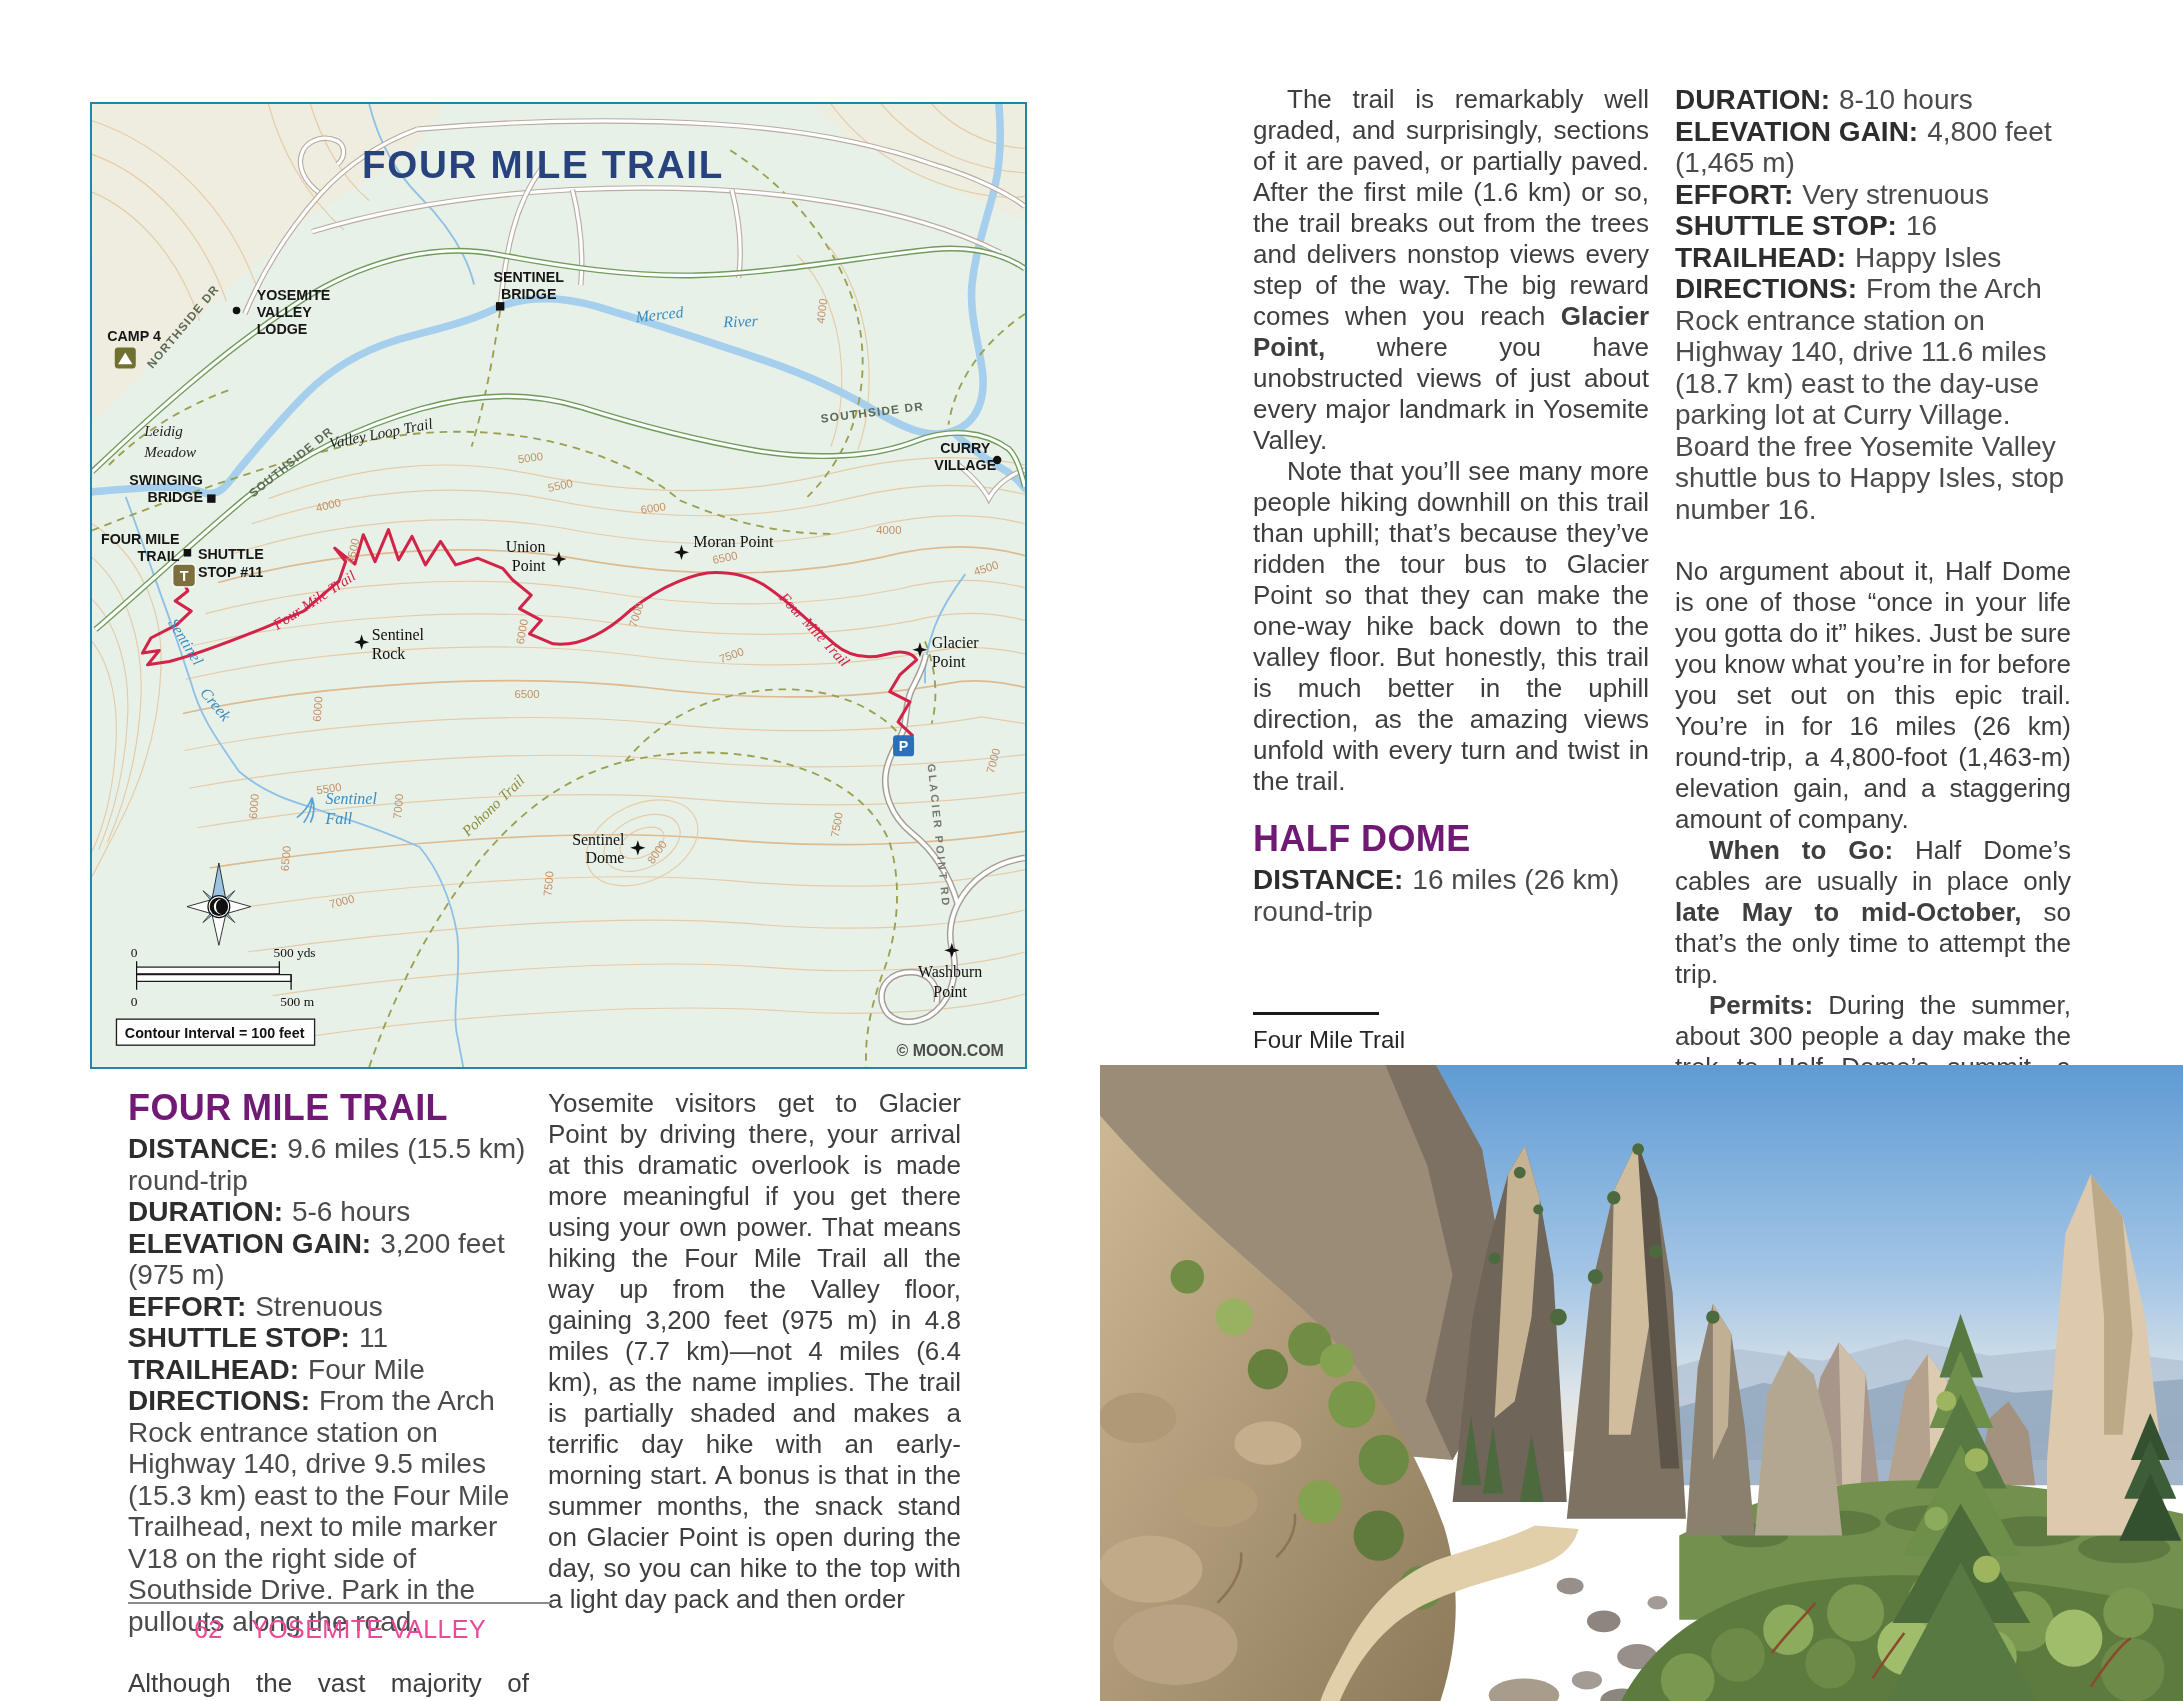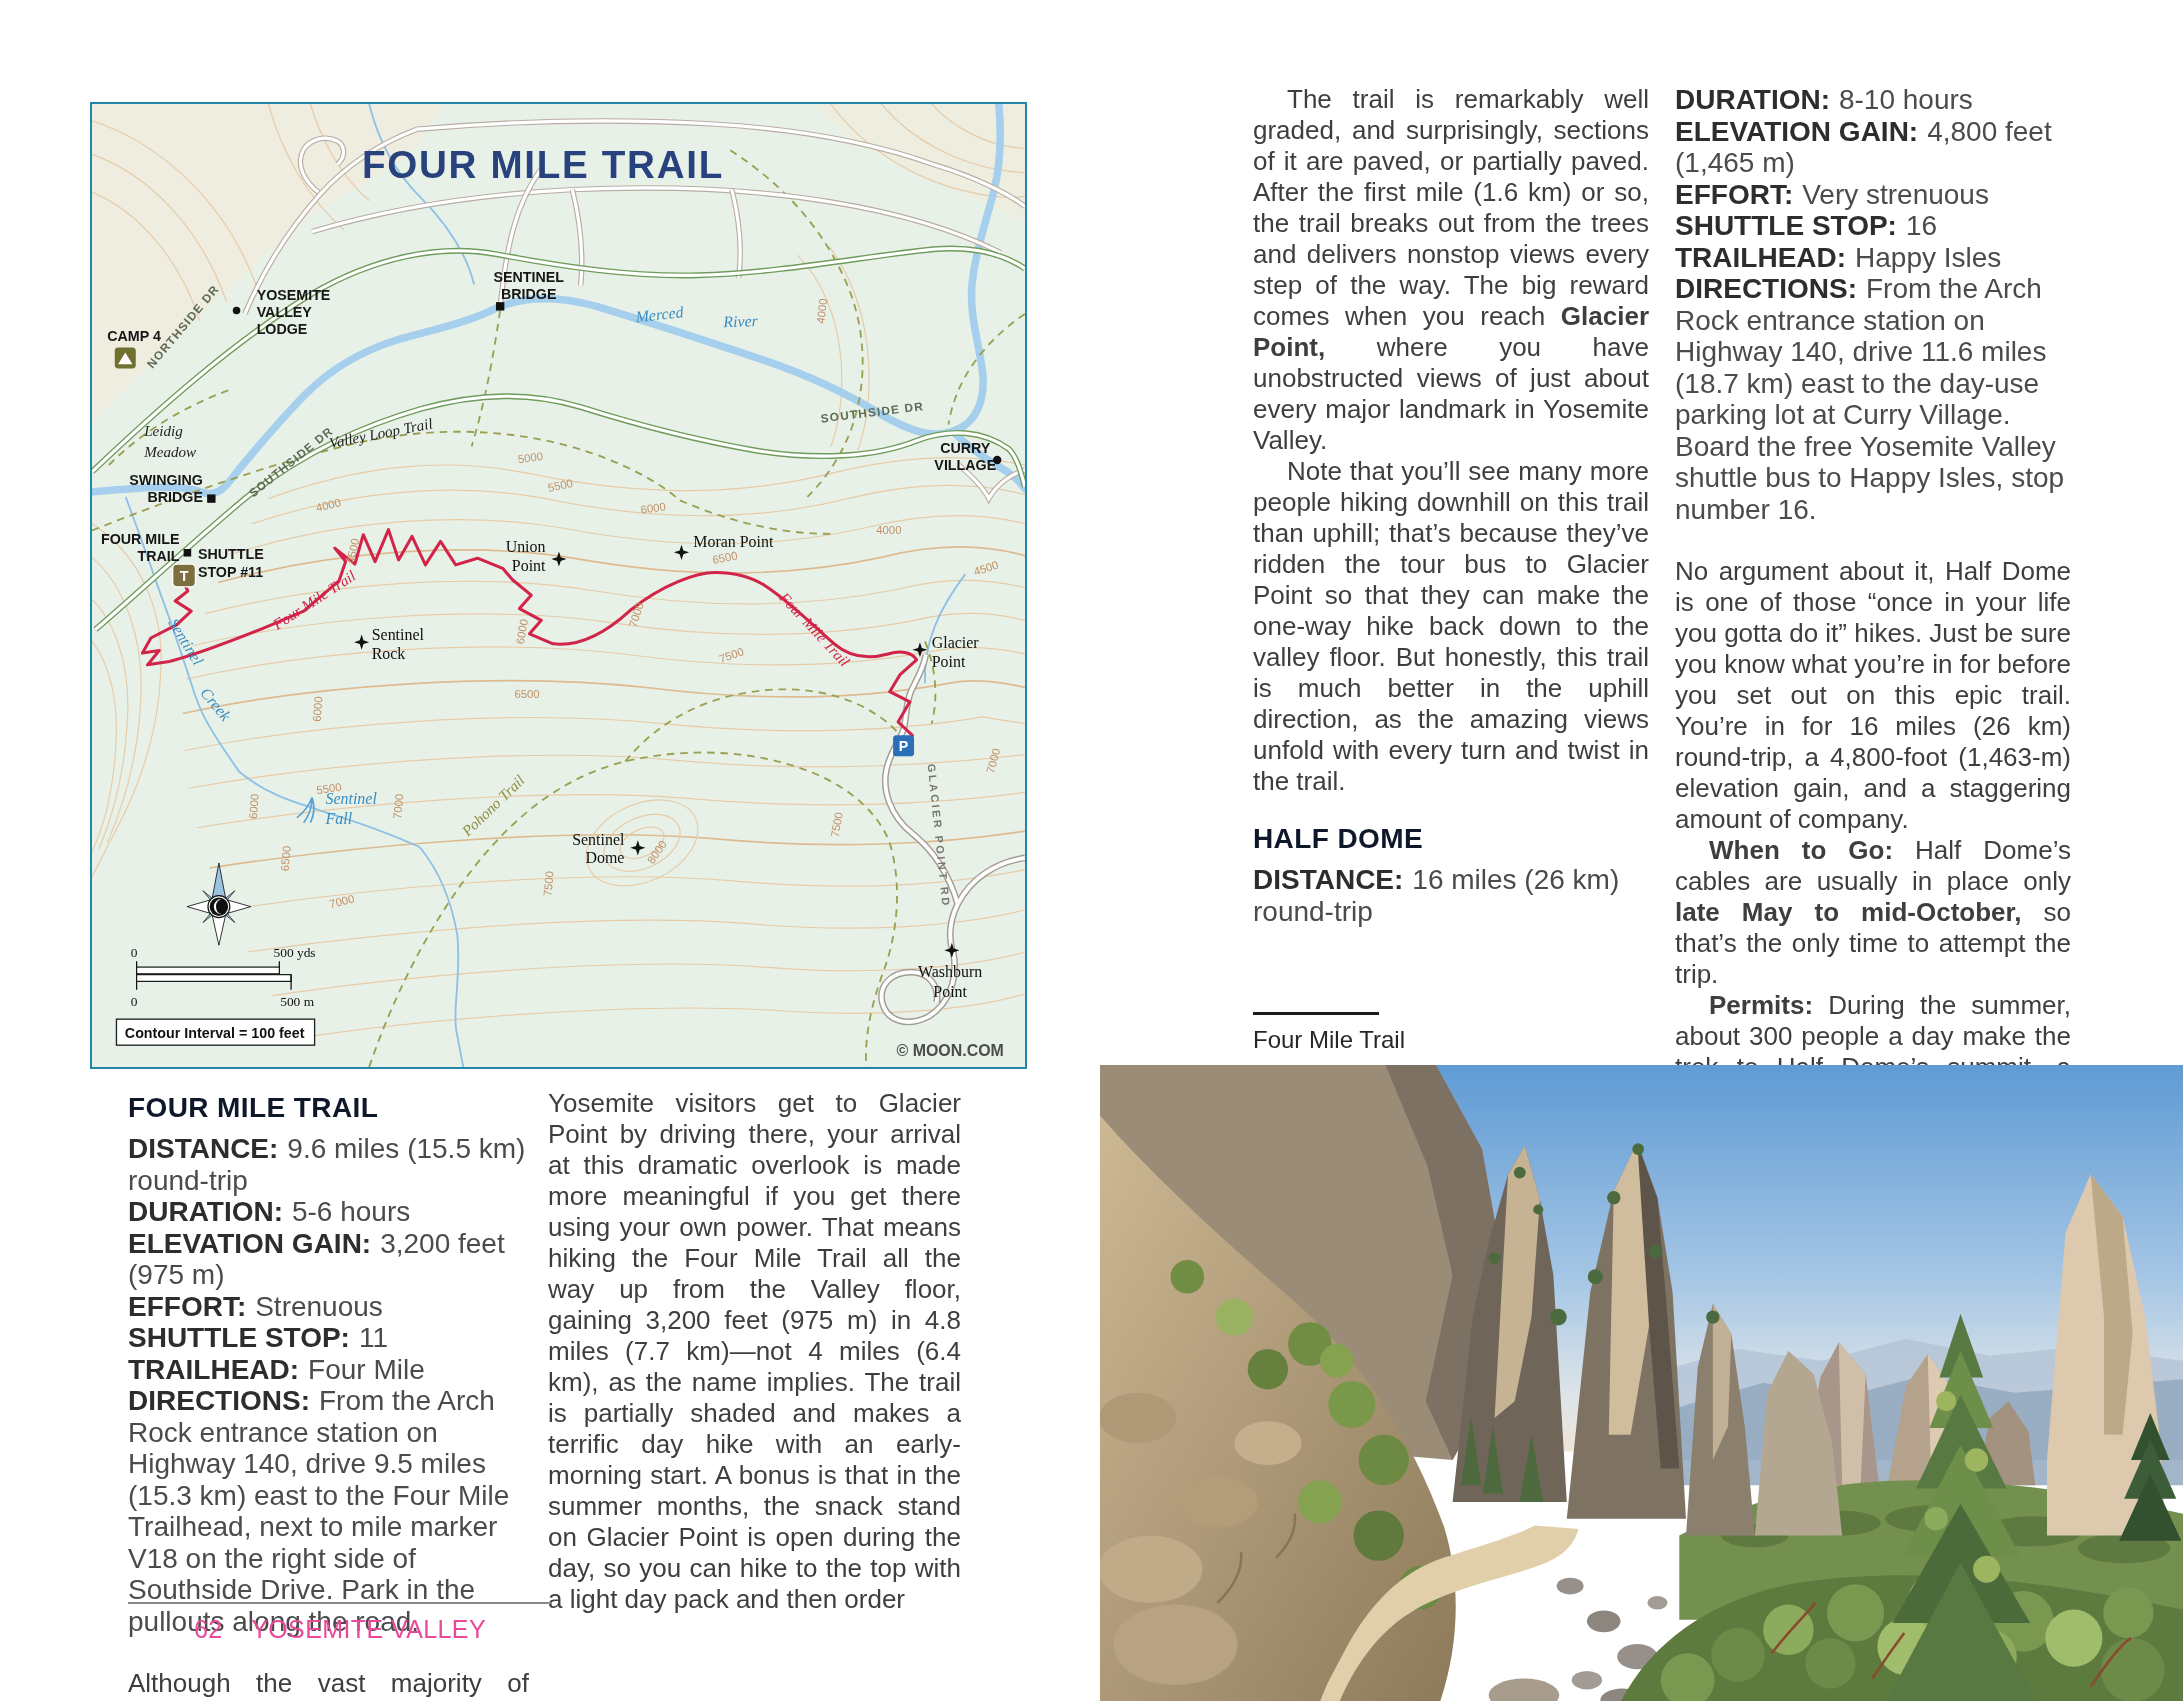--- a/index.html
+++ b/index.html
@@ -33,21 +33,21 @@
   .micn{font:700 17px "Liberation Sans",sans-serif;fill:#fff;}
   .mcopy{font:600 19px "Liberation Sans",sans-serif;fill:#4c4c4c;}
   .mbox{font:600 17px "Liberation Sans",sans-serif;fill:#111;}
   .mscale{font:16px "Liberation Serif",serif;fill:#111;}
   .blk{stroke:#111;stroke-width:1.4;fill:#fff;}
   
   .col{position:absolute;text-align:justify;font-size:26px;line-height:31px;color:#3e3e3e;}
   .col p{margin:0;}
   .col p.ind{text-indent:34px;}
   .col p.sp{margin-top:31px;}
-  .gh{font-size:28px;line-height:40px;font-weight:700;color:#0f172a;letter-spacing:0.4px;
+  .gh{font-size:36px;line-height:40px;font-weight:700;color:#701a75;letter-spacing:0.4px;
       margin:0 0 5px 0;text-align:left;}
   .stats{font-size:28px;line-height:31.5px;text-align:left;color:#4b4b4b;}
   .stats b{color:#2d2d2d;margin-right:.32em;}
   .force-just{text-align:justify;text-align-last:justify;}
   .caption-block{position:absolute;left:1253px;top:1012px;width:395px;text-align:left;}
   .cap-rule{width:126px;height:2.5px;background:#1a1a1a;margin-bottom:11.8px;}
   .cap-text{font-size:24px;color:#262626;}
   .footer{position:absolute;left:128px;top:1602px;width:424px;}
   .foot-rule{width:424px;height:1.7px;background:#8a8a8a;margin-bottom:11.8px;}
   .foot-line{font-size:25px;font-weight:400;color:#ec4899;letter-spacing:0.4px;text-align:center;}

